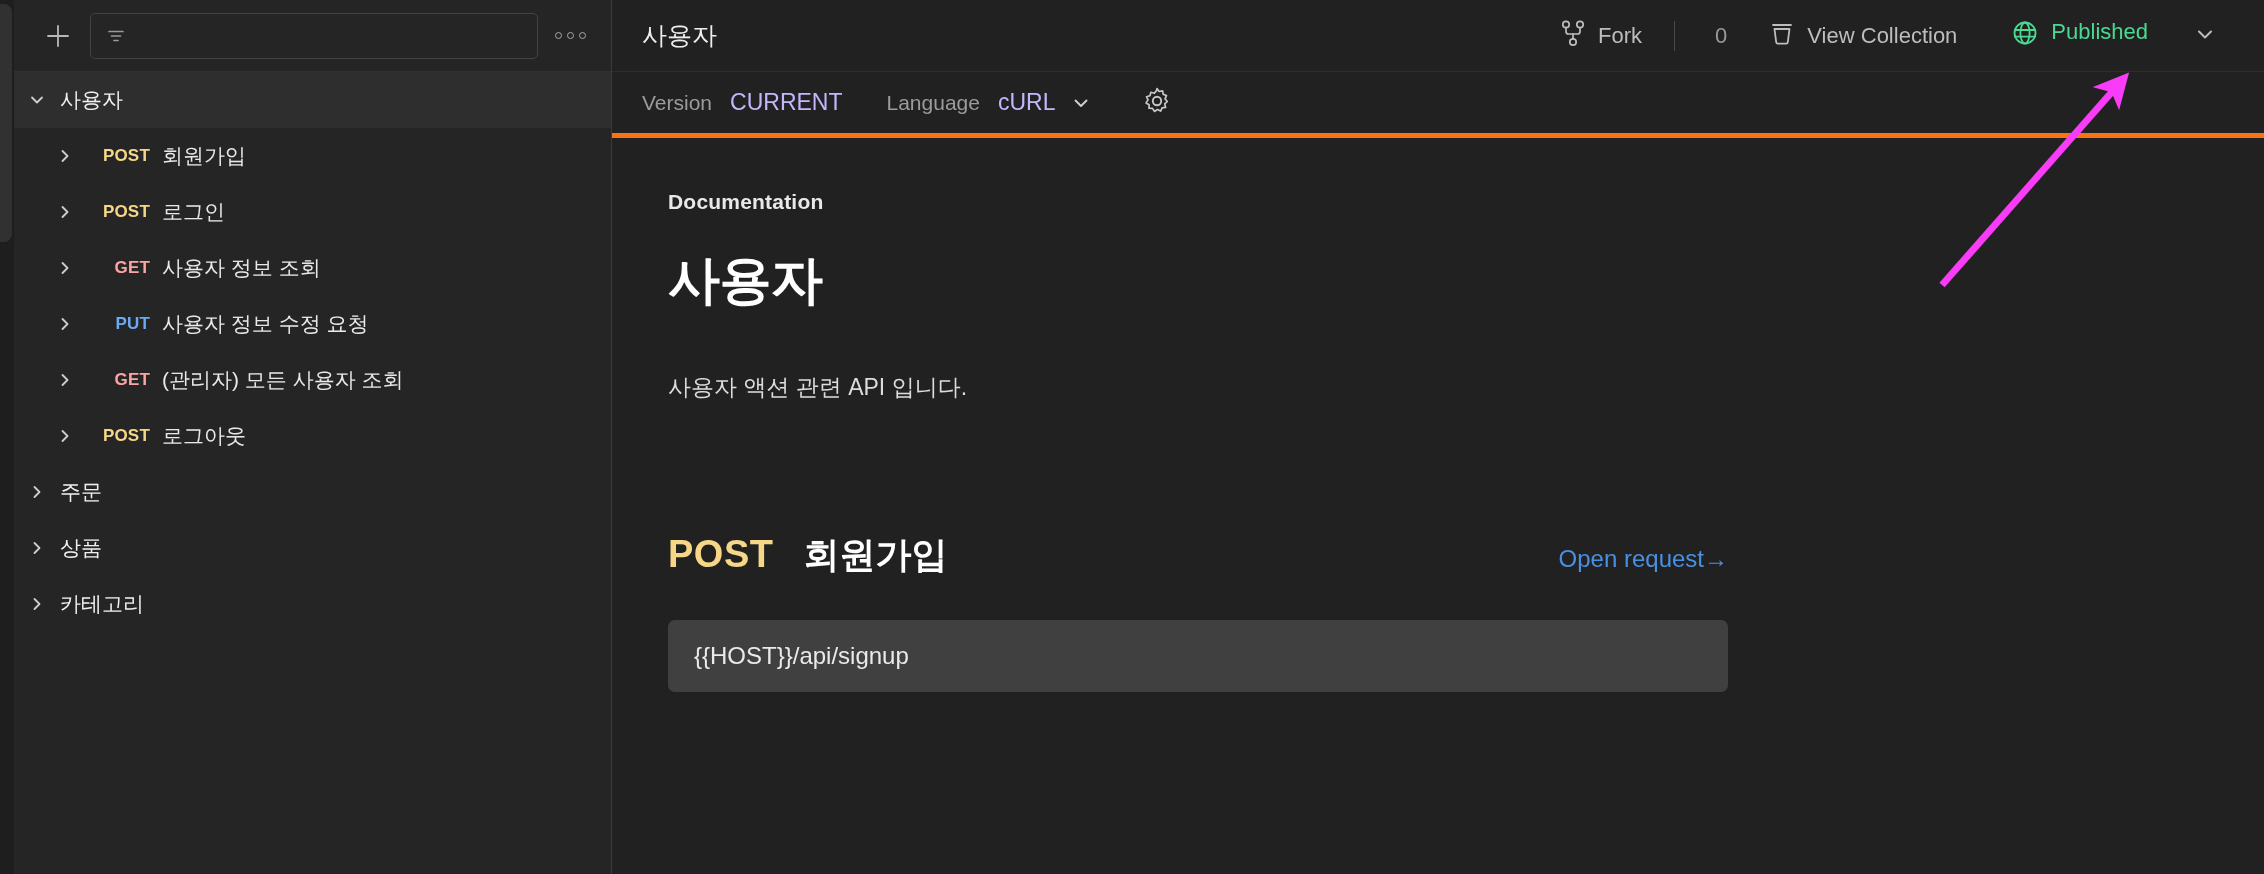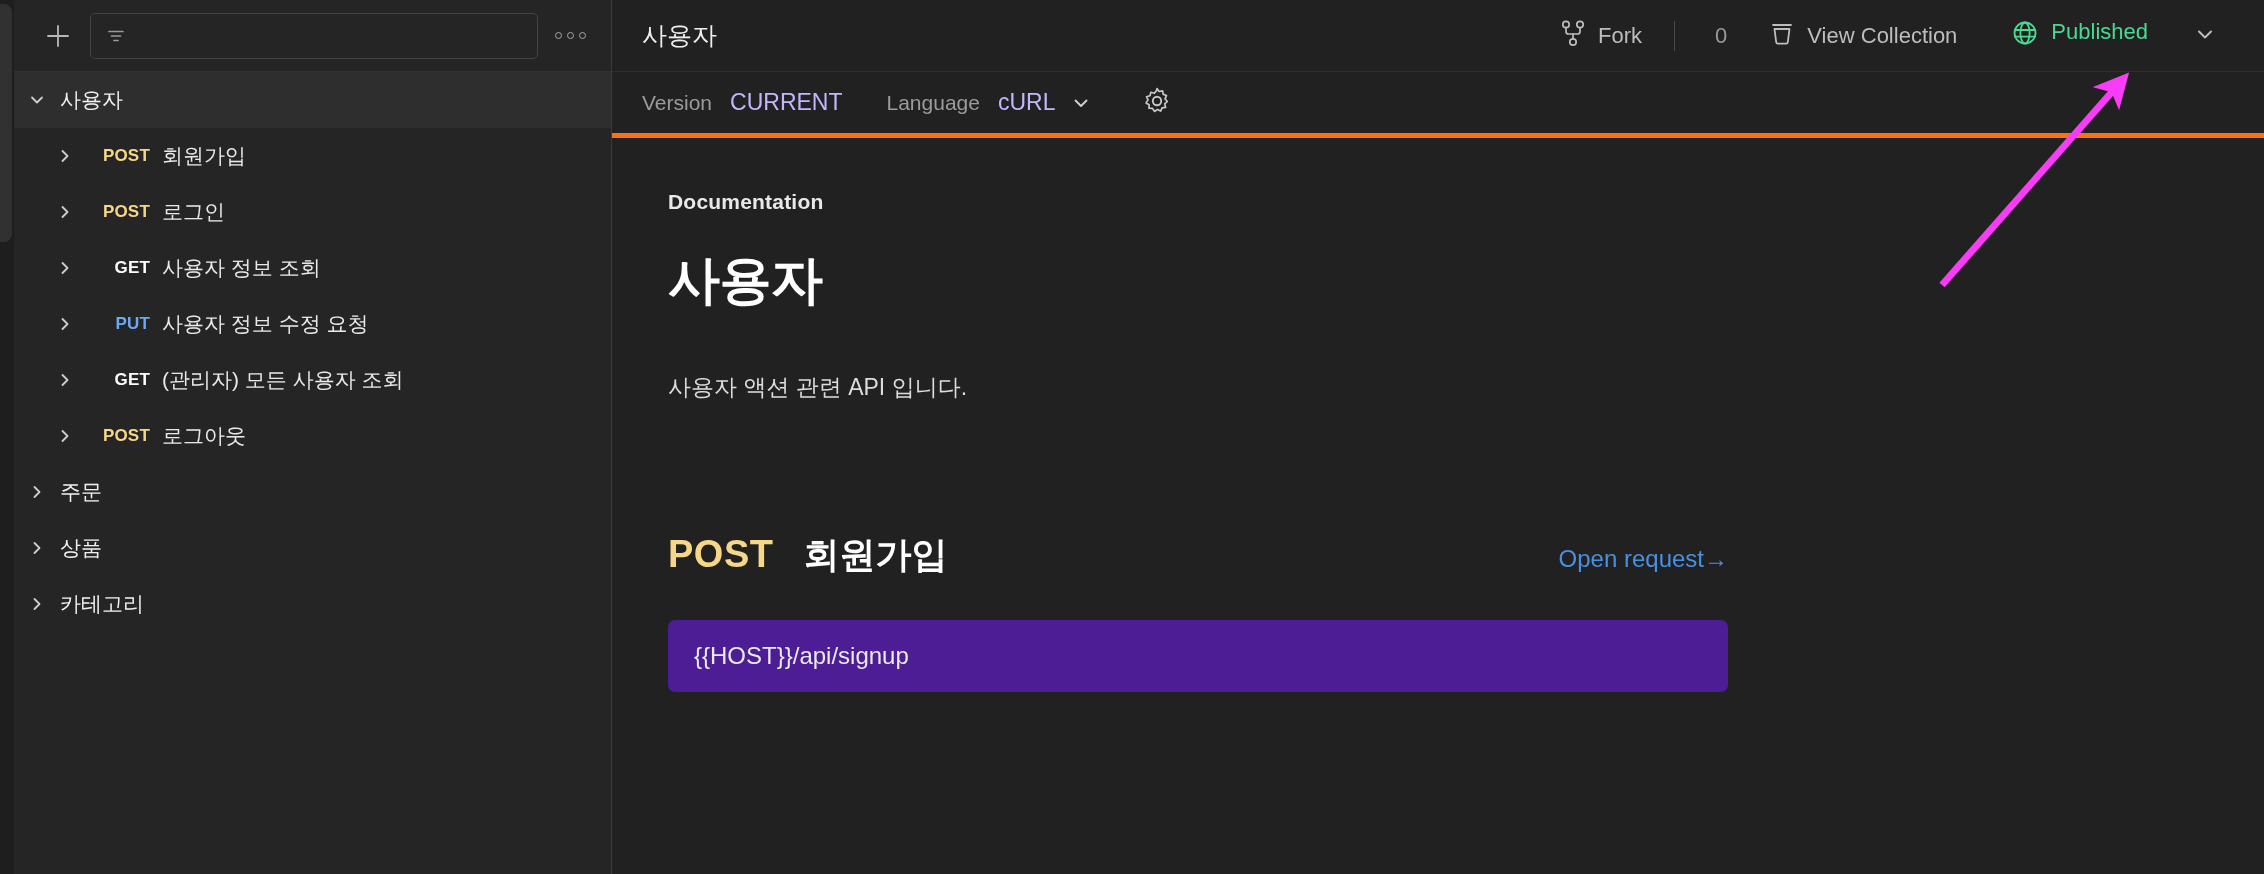--- a/index.html
+++ b/index.html
@@ -92,21 +92,21 @@
     color: #cfcfcf;
   }
   .tree-row.lvl1 { padding-left: 28px; }
   .method {
     font-size: 17px; font-weight: 700;
     width: 62px; flex: 0 0 62px;
     text-align: right; margin-right: 12px;
     letter-spacing: .2px;
   }
   .m-post { color: #f5d787; }
-  .m-get  { color: #ffffff; }
+  .m-get  { color: #fca5a5; }
   .m-put  { color: #6aa9f4; }
   .m-del  { color: #f79a9a; }
   .tree-label { color: #e8e8e8; font-size: 21px; }
   .folder-label { color: #efefef; font-size: 21px; }
 
   
   .main {
     flex: 1 1 auto; height: 874px;
     background: #212121;
     display: flex; flex-direction: column;
@@ -153,21 +153,21 @@
   .req-block { margin-top: 128px; width: 1060px; }
   .req-head { display: flex; align-items: baseline; }
   .req-method { color: #f5d787; font-size: 38px; font-weight: 700; letter-spacing: .5px; }
   .req-name { color: #ffffff; font-size: 36px; font-weight: 700; margin-left: 30px; }
   .open-req {
     margin-left: auto; color: #4a90e2; font-size: 24px; cursor: pointer;
     white-space: nowrap;
   }
   .url-box {
     margin-top: 40px;
-    background: #4c1d95;
+    background: #404040;
     border-radius: 7px;
     padding: 22px 26px;
     color: #eaeaea;
     font-size: 24px;
     font-family: "Liberation Sans", sans-serif;
     width: 1060px;
   }
 
   
   .annot { position: absolute; left: 0; top: 0; width: 2264px; height: 874px; pointer-events: none; }

